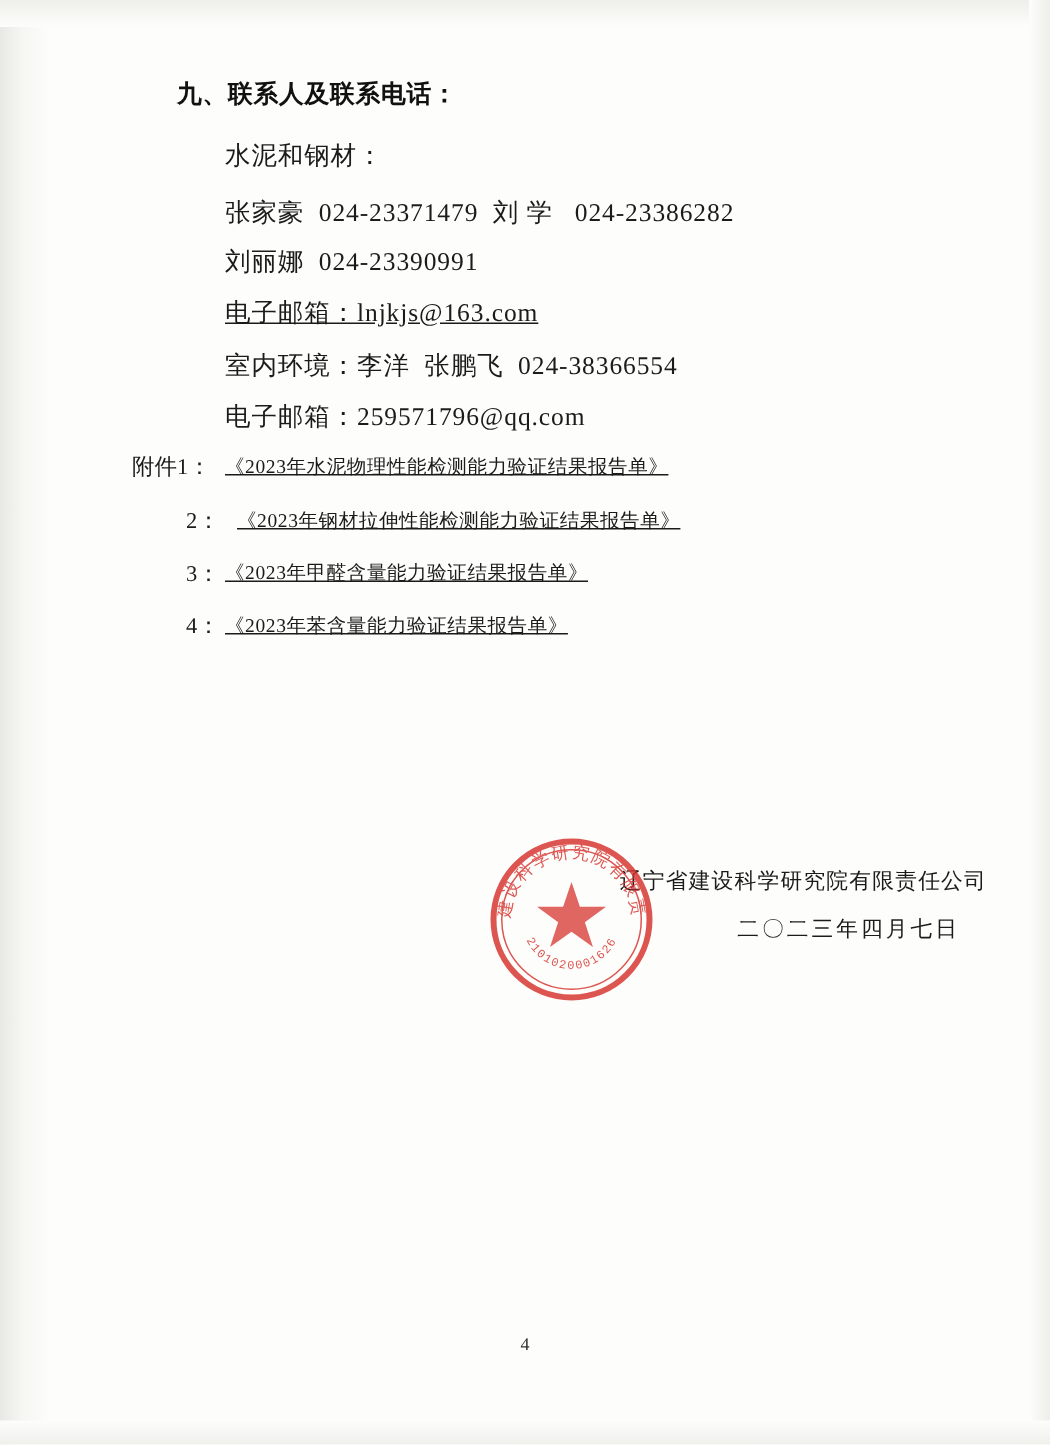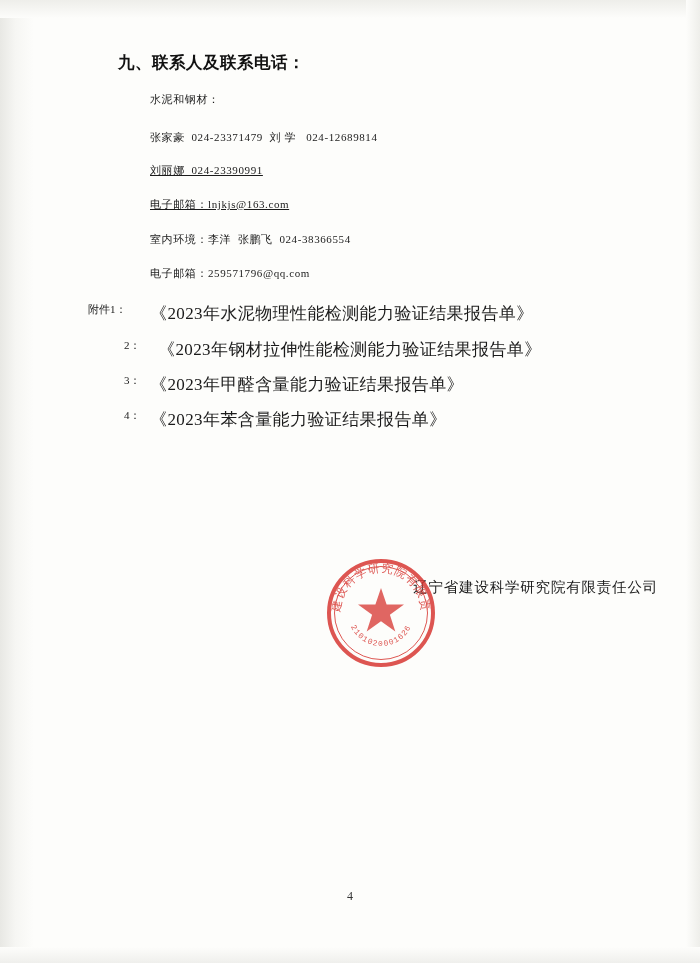--- a/index.html
+++ b/index.html
@@ -59,44 +59,45 @@
     top: 52px;
     font-size: 16.5px;
     font-weight: bold;
     letter-spacing: 0.5px;
     font-family: "Liberation Serif", serif;
     color: #111;
   }
 
   .line {
     position: absolute;
-    font-size: 11px;
+    font-size: 17px;
     letter-spacing: 0.6px;
     white-space: pre;
     color: #1b1b1b;
   }
 
   .contact-block .line { left: 150px; }
 
   .l1 { top: 92px; }
   .l2 { top: 130px; }
-  .l3 { top: 163px; text-decoration: underline; }
+  .l3 { top: 163px; }
   .l4 { top: 197px; text-decoration: underline; }
   .l5 { top: 232px; }
   .l6 { top: 266px; }
 
   .attach {
     position: absolute;
-    font-size: 17px;
+    font-size: 13px;
     letter-spacing: 0.4px;
     white-space: pre;
+    text-decoration: underline;
   }
   .att-label {
     position: absolute;
-    font-size: 11px;
+    font-size: 15px;
     white-space: pre;
   }
   .a1 { top: 302px; }
   .a2 { top: 338px; }
   .a3 { top: 373px; }
   .a4 { top: 408px; }
 
   .att-label.i1 { left: 88px; }
   .att-label.i2 { left: 124px; }
   .att-label.i3 { left: 124px; }
@@ -156,21 +157,21 @@
   <div class="edge-top"></div>
   <div class="edge-right"></div>
   <div class="edge-bottom"></div>
 
   <div class="content">
 
     <div class="heading">九、联系人及联系电话：</div>
 
     <div class="contact-block">
       <div class="line l1">水泥和钢材：</div>
-      <div class="line l2">张家豪  024-23371479  刘 学   024-12689814</div>
+      <div class="line l2">张家豪  024-23371479  刘 学   024-23386282</div>
       <div class="line l3">刘丽娜  024-23390991</div>
       <div class="line l4">电子邮箱：lnjkjs@163.com</div>
       <div class="line l5">室内环境：李洋  张鹏飞  024-38366554</div>
       <div class="line l6">电子邮箱：259571796@qq.com</div>
     </div>
 
     <div class="attachment-block">
       <div class="att-label i1 a1">附件1：</div>
       <div class="attach t1 a1">《2023年水泥物理性能检测能力验证结果报告单》</div>
 
@@ -178,20 +179,21 @@
       <div class="attach t2 a2">《2023年钢材拉伸性能检测能力验证结果报告单》</div>
 
       <div class="att-label i3 a3">3：</div>
       <div class="attach t3 a3">《2023年甲醛含量能力验证结果报告单》</div>
 
       <div class="att-label i4 a4">4：</div>
       <div class="attach t4 a4">《2023年苯含量能力验证结果报告单》</div>
     </div>
 
     <div class="signature">辽宁省建设科学研究院有限责任公司</div>
+    <div class="sig-date">二〇二三年四月七日</div>
 
     <div class="seal">
       <svg width="118" height="118" viewBox="0 0 118 118" xmlns="http://www.w3.org/2000/svg">
         <defs>
           <path id="arcTop" d="M 18,59 A 41,41 0 0 1 100,59" fill="none"></path>
           <path id="arcBottom" d="M 26,59 A 33,33 0 0 0 92,59" fill="none"></path>
         </defs>
         <g opacity="0.82">
           <circle cx="59" cy="59" r="52" fill="none" stroke="#d6312c" stroke-width="4"></circle>
           <circle cx="59" cy="59" r="46.5" fill="none" stroke="#d6312c" stroke-width="1"></circle>

